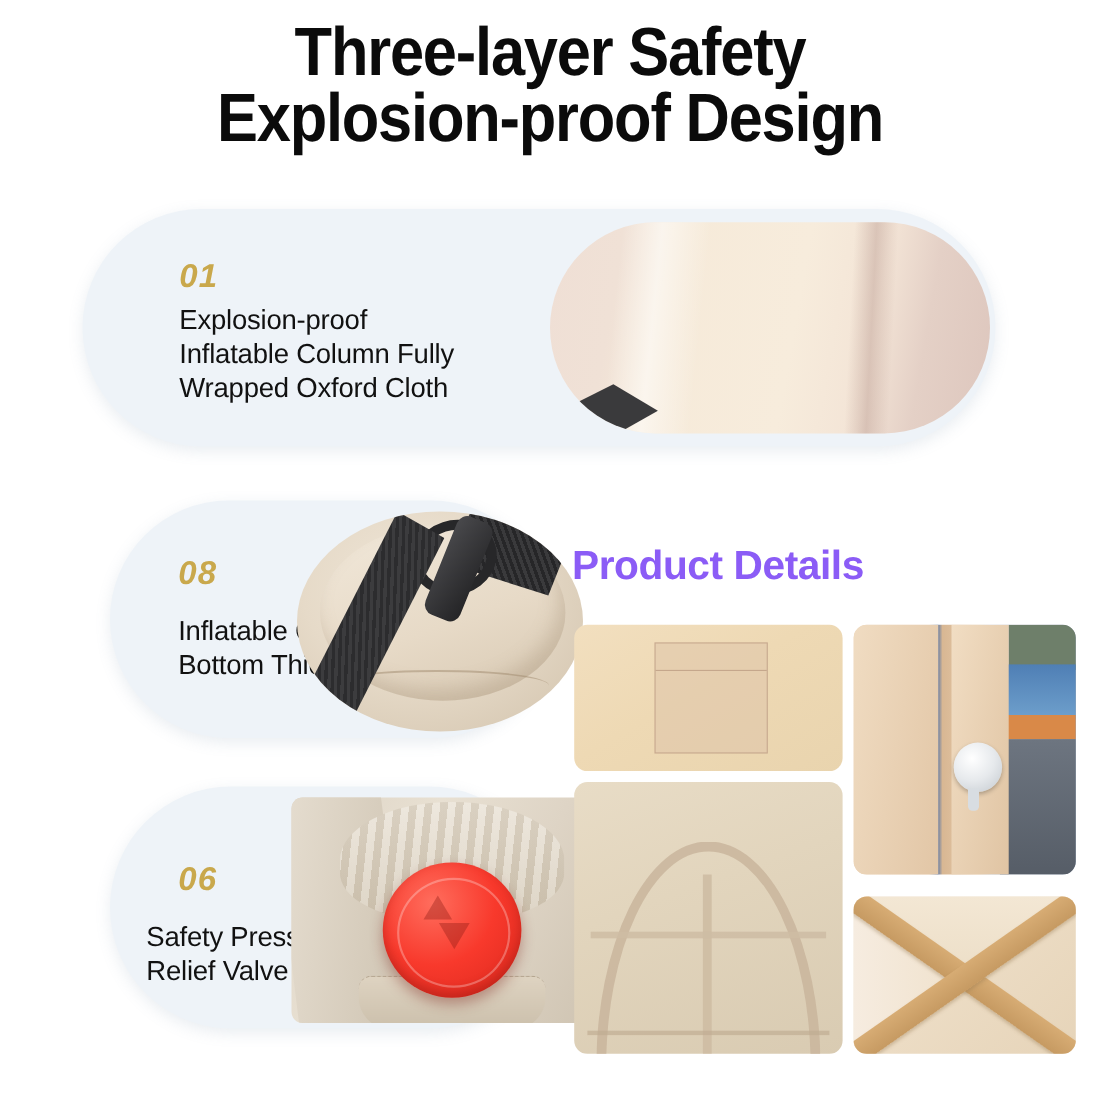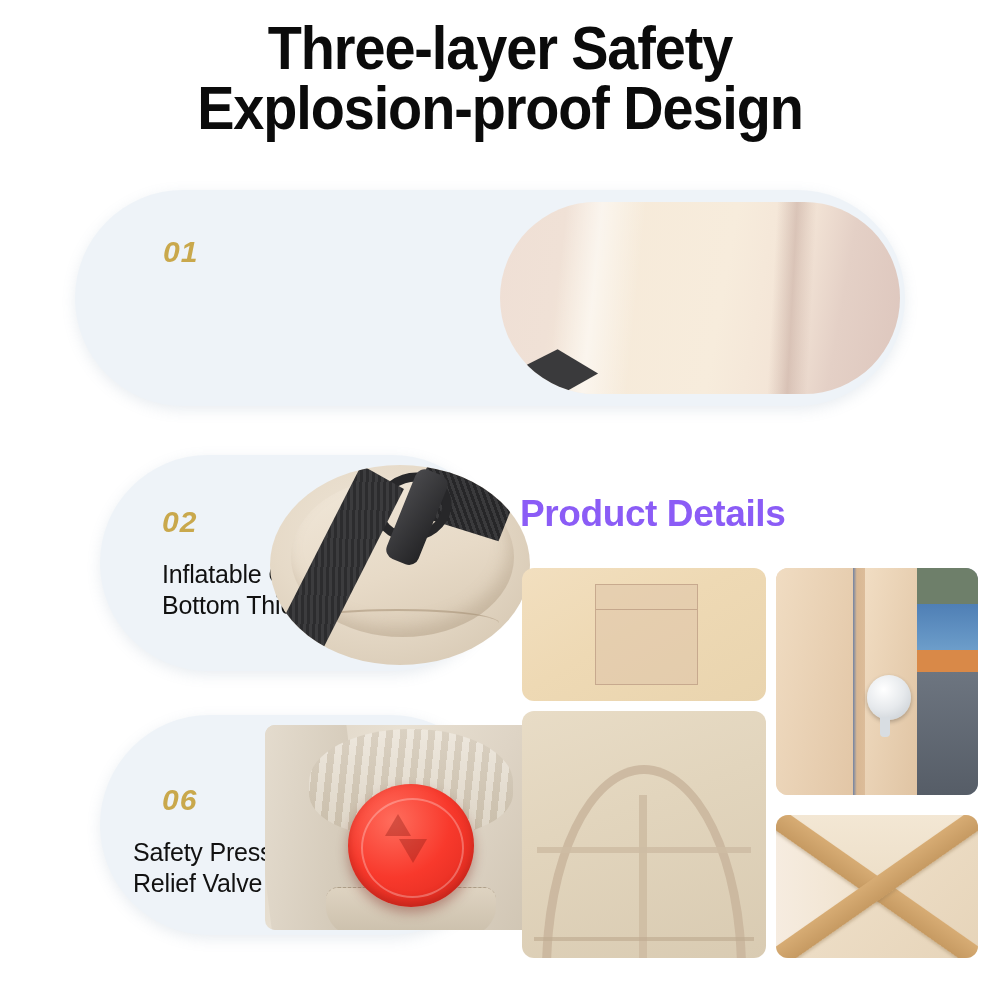--- a/index.html
+++ b/index.html
@@ -273,29 +273,32 @@
 </head>
 <body>
 
 <div id="title-block">
   <span class="title-line">Three-layer Safety</span>
   <span class="title-line">Explosion-proof Design</span>
 </div>
 
 <div class="pill" id="card-1">
   <div class="card-num">01</div>
+  <div class="card-text">Explosion-proof
+Inflatable Column Fully
+Wrapped Oxford Cloth</div>
 </div>
 <div class="photo" id="photo-card1">
   <div class="sheen"></div>
   <div class="fold"></div>
   <div class="strap"></div>
 </div>
 
 <div class="pill" id="card-2">
-  <div class="card-num">02</div>
+  <div class="card-num">08</div>
   <div class="card-text">Inflatable Column
 Bottom Thickened</div>
 </div>
 <div class="photo" id="photo-card2">
   <div class="pad"></div>
   <div class="seam"></div>
   <div class="webbing2"></div>
   <div class="ring"></div>
   <div class="toggle"></div>
   <div class="webbing"></div>

